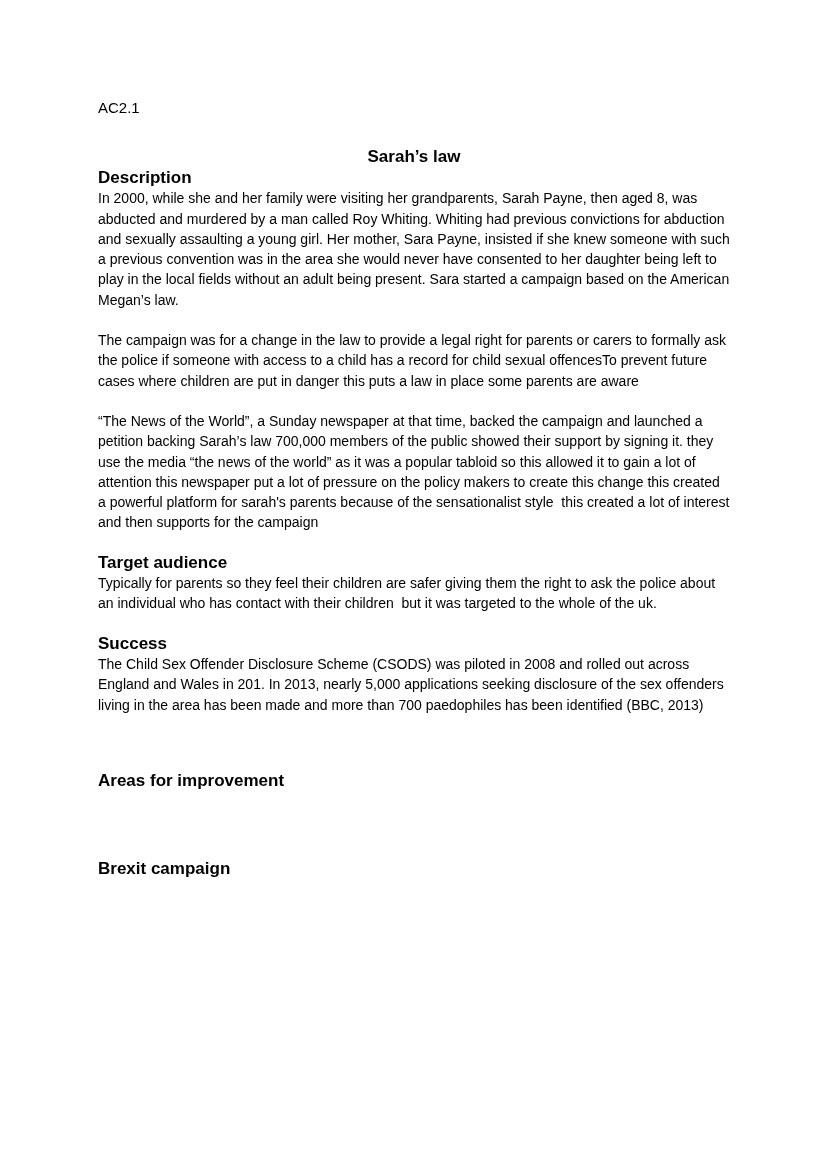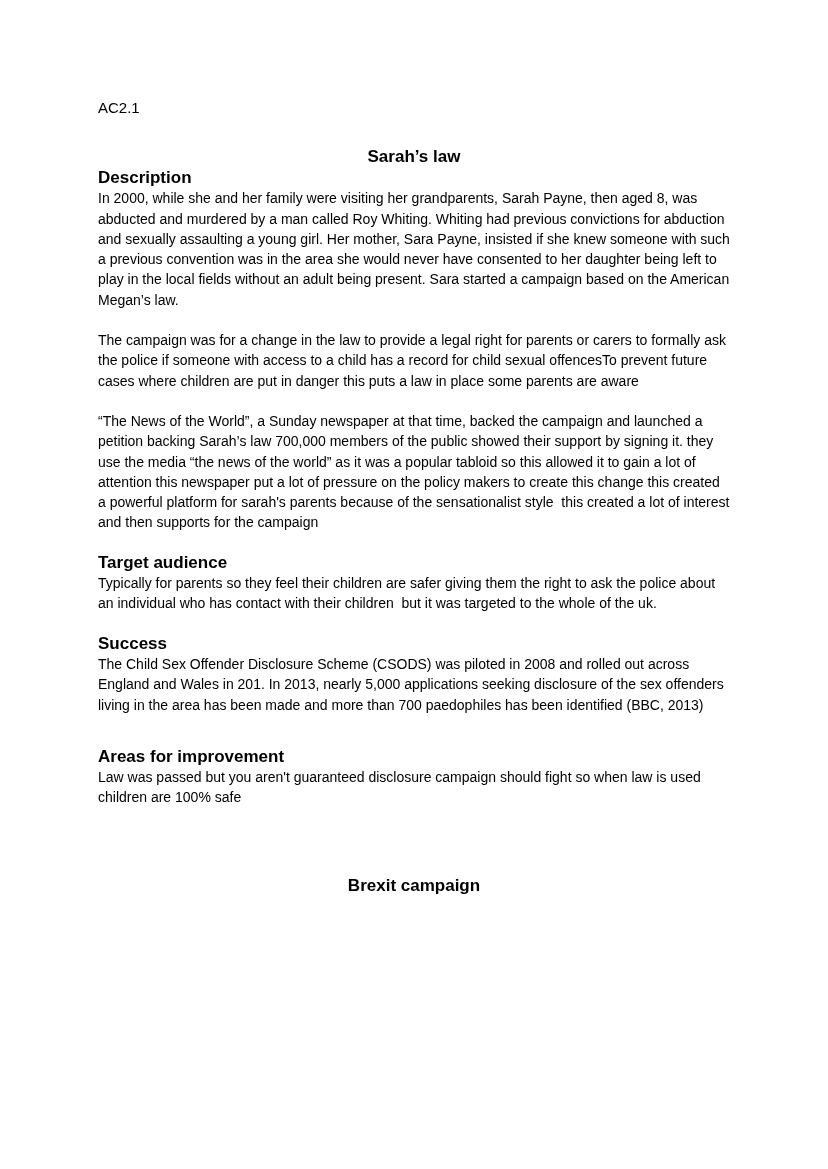--- a/index.html
+++ b/index.html
@@ -30,39 +30,39 @@
     text-align: center;
     margin: 27px 0 0 0;
   }
   .section {
     margin-top: 20px;
   }
   .section.first {
     margin-top: 0;
   }
   .section.gap-large {
-    margin-top: 32px;
+    margin-top: 56px;
   }
   .section h3 {
     font-size: 17px;
     font-weight: bold;
     line-height: 20.3px;
     margin: 0;
   }
   .section p {
     font-size: 14px;
     line-height: 20.3px;
     margin: 0;
     white-space: pre-wrap;
   }
   .next-title {
     font-size: 17px;
     font-weight: bold;
     line-height: 22px;
-    text-align: center;
+    text-align: left;
     margin: 67px 0 0 0;
   }
 </style>
 </head>
 <body>
 
 <div class="page">
 
   <div class="meta">
     <div>AC2.1</div>
@@ -88,18 +88,17 @@
     <p>Typically for parents so they feel their children are safer giving them the right to ask the police about an individual who has contact with their children  but it was targeted to the whole of the uk.</p>
   </section>
 
   <section class="section">
     <h3>Success</h3>
     <p>The Child Sex Offender Disclosure Scheme (CSODS) was piloted in 2008 and rolled out across England and Wales in 201. In 2013, nearly 5,000 applications seeking disclosure of the sex offenders living in the area has been made and more than 700 paedophiles has been identified (BBC, 2013)</p>
   </section>
 
   <section class="section gap-large">
     <h3>Areas for improvement</h3>
-    <p>Law was passed but you aren't guaranteed disclosure campaign should fight so when law is used children are 100% safe</p>
   </section>
 
   <h2 class="next-title">Brexit campaign</h2>
 
 </div>
 
 </body></html>

